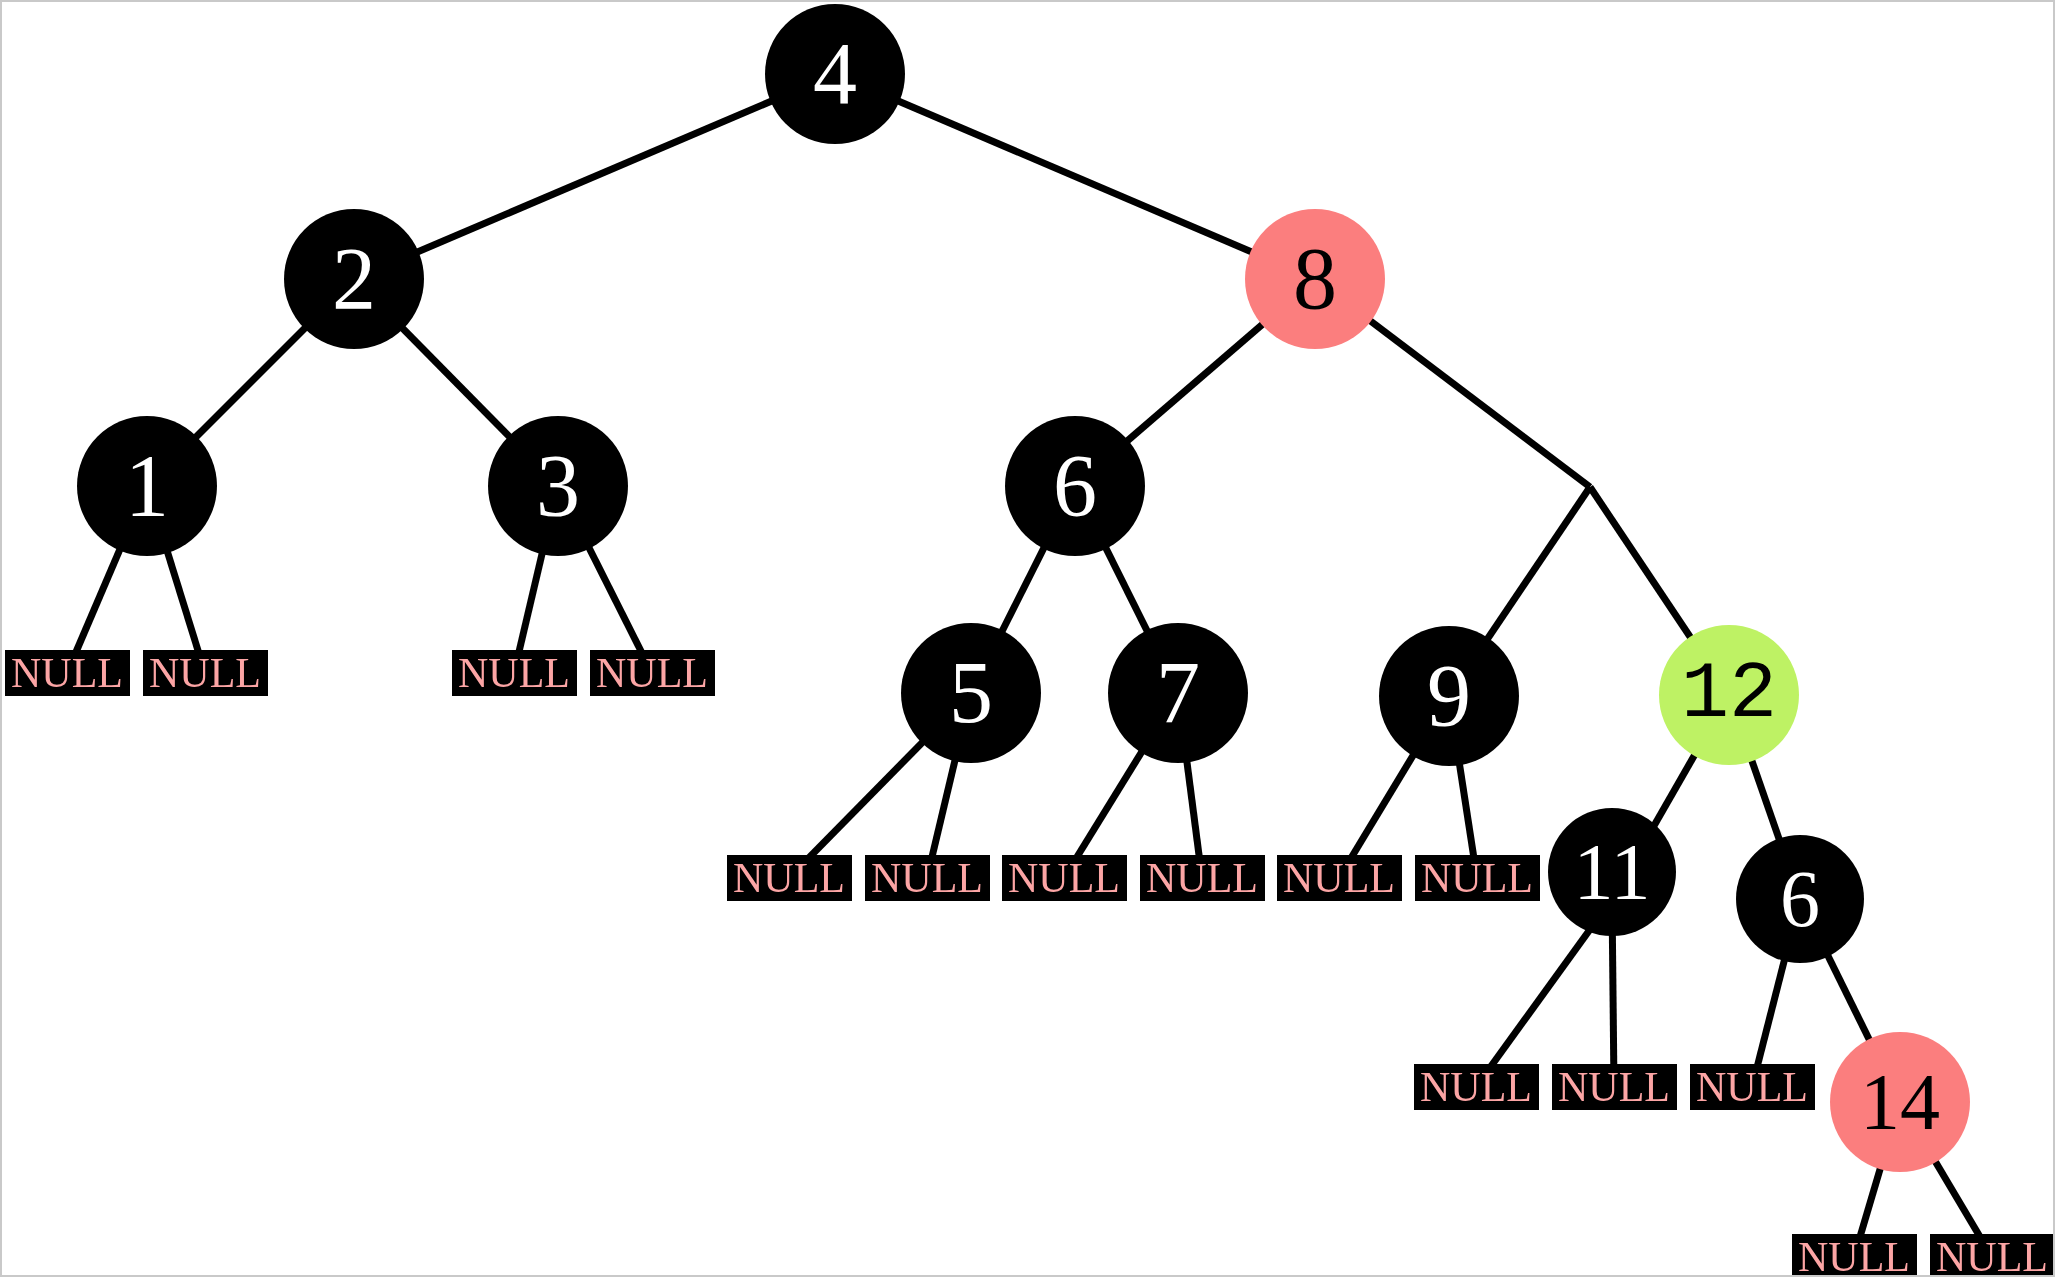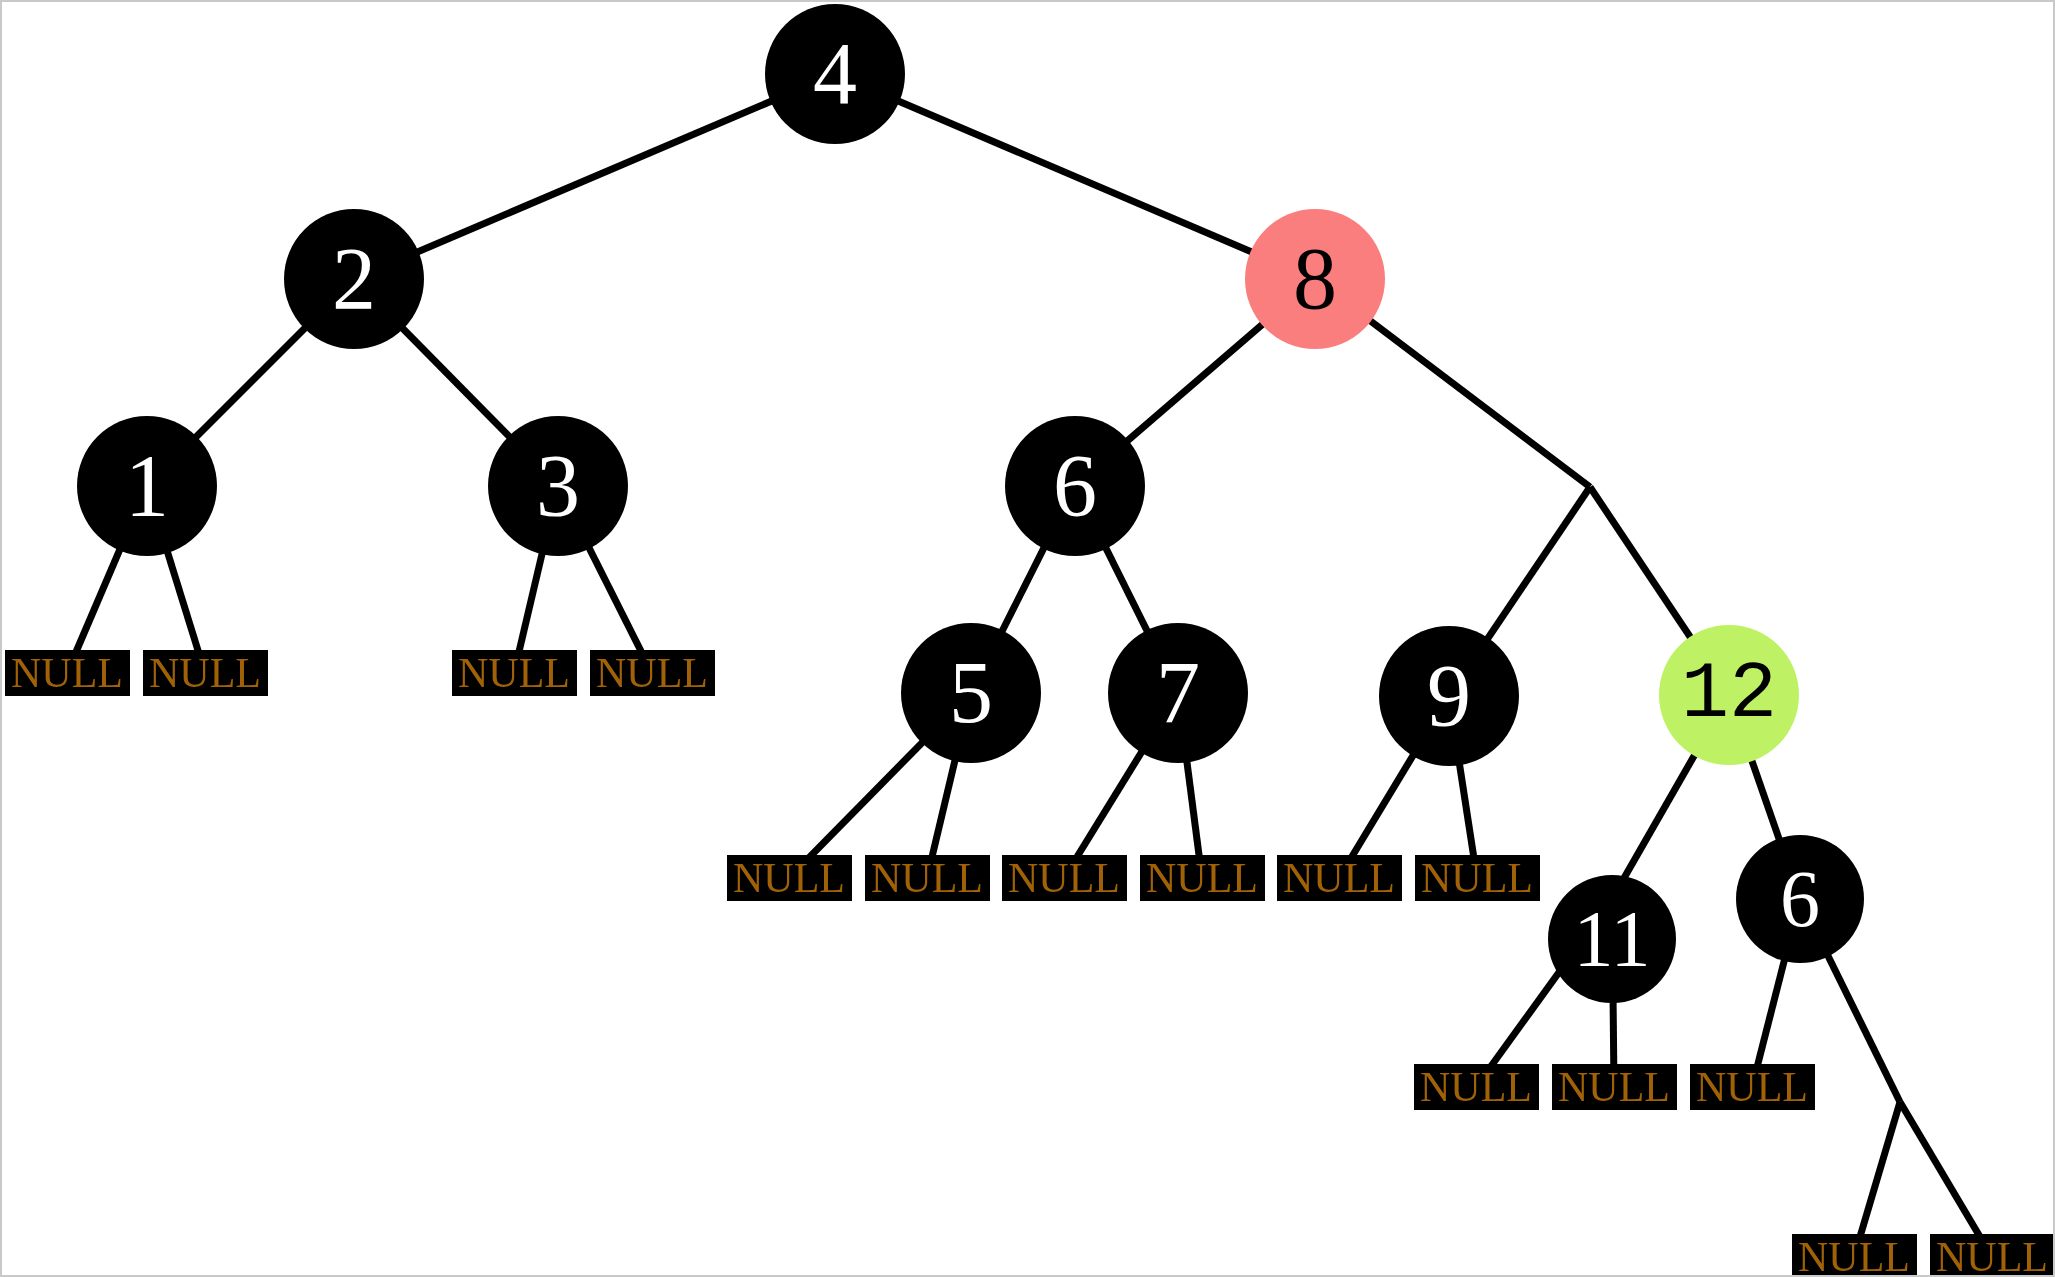--- a/index.html
+++ b/index.html
@@ -38,21 +38,21 @@
   .tree-node.red   { color: #000000; }
   .null-box {
     position: absolute;
     width: 125px;
     height: 46px;
     display: flex;
     align-items: center;
     justify-content: center;
     font-size: 42px;
     line-height: 1;
-    color: #a16207;
+    color: #fca5a5;
   }
 </style>
 </head>
 <body>
 
 <div class="canvas">
   <svg class="edges-layer" width="2055" height="1277" viewBox="0 0 2055 1277">
       <line x1="833" y1="72" x2="352" y2="277" stroke="#000000" stroke-width="7"></line>
       <line x1="833" y1="72" x2="1313" y2="277" stroke="#000000" stroke-width="7"></line>
       <line x1="352" y1="277" x2="145" y2="484" stroke="#000000" stroke-width="7"></line>
@@ -85,22 +85,23 @@
 <div class="tree-node black" style="left: 763px; top: 2px; width: 140px; height: 140px; background: rgb(0, 0, 0);">4</div>
     <div class="tree-node black" style="left: 282px; top: 207px; width: 140px; height: 140px; background: rgb(0, 0, 0);">2</div>
     <div class="tree-node red" style="left: 1243px; top: 207px; width: 140px; height: 140px; background: rgb(251, 126, 126);">8</div>
     <div class="tree-node black" style="left: 75px; top: 414px; width: 140px; height: 140px; background: rgb(0, 0, 0);">1</div>
     <div class="tree-node black" style="left: 486px; top: 414px; width: 140px; height: 140px; background: rgb(0, 0, 0);">3</div>
     <div class="tree-node black" style="left: 1003px; top: 414px; width: 140px; height: 140px; background: rgb(0, 0, 0);">6</div>
     <div class="tree-node black" style="left: 899px; top: 621px; width: 140px; height: 140px; background: rgb(0, 0, 0);">5</div>
     <div class="tree-node black" style="left: 1106px; top: 621px; width: 140px; height: 140px; background: rgb(0, 0, 0);">7</div>
     <div class="tree-node black" style="left: 1377px; top: 624px; width: 140px; height: 140px; background: rgb(0, 0, 0);">9</div>
     <div class="tree-node red two-digit" style="left: 1657px; top: 623px; width: 140px; height: 140px; background: #bef264; font-family: Liberation Mono, monospace;">12</div>
-    <div class="tree-node black two-digit" style="left: 1546px; top: 873px; width: 128px; height: 128px; background: rgb(0, 0, 0);">11</div>
+    <div class="tree-node black two-digit" style="left: 1546px; top: 806px; width: 128px; height: 128px; background: rgb(0, 0, 0);">11</div>
     <div class="tree-node black two-digit" style="left: 1734px; top: 833px; width: 128px; height: 128px; background: rgb(0, 0, 0);">6</div>
+    <div class="tree-node red two-digit" style="left: 1828px; top: 1030px; width: 140px; height: 140px; background: rgb(251, 126, 126);">14</div>
     <div class="null-box" style="left: 2.5px; top: 648px; background: rgb(0, 0, 0);">NULL</div>
     <div class="null-box" style="left: 140.5px; top: 648px; background: rgb(0, 0, 0);">NULL</div>
     <div class="null-box" style="left: 449.5px; top: 648px; background: rgb(0, 0, 0);">NULL</div>
     <div class="null-box" style="left: 587.5px; top: 648px; background: rgb(0, 0, 0);">NULL</div>
     <div class="null-box" style="left: 724.5px; top: 853px; background: rgb(0, 0, 0);">NULL</div>
     <div class="null-box" style="left: 862.5px; top: 853px; background: rgb(0, 0, 0);">NULL</div>
     <div class="null-box" style="left: 999.5px; top: 853px; background: rgb(0, 0, 0);">NULL</div>
     <div class="null-box" style="left: 1137.5px; top: 853px; background: rgb(0, 0, 0);">NULL</div>
     <div class="null-box" style="left: 1274.5px; top: 853px; background: rgb(0, 0, 0);">NULL</div>
     <div class="null-box" style="left: 1412.5px; top: 853px; background: rgb(0, 0, 0);">NULL</div>

